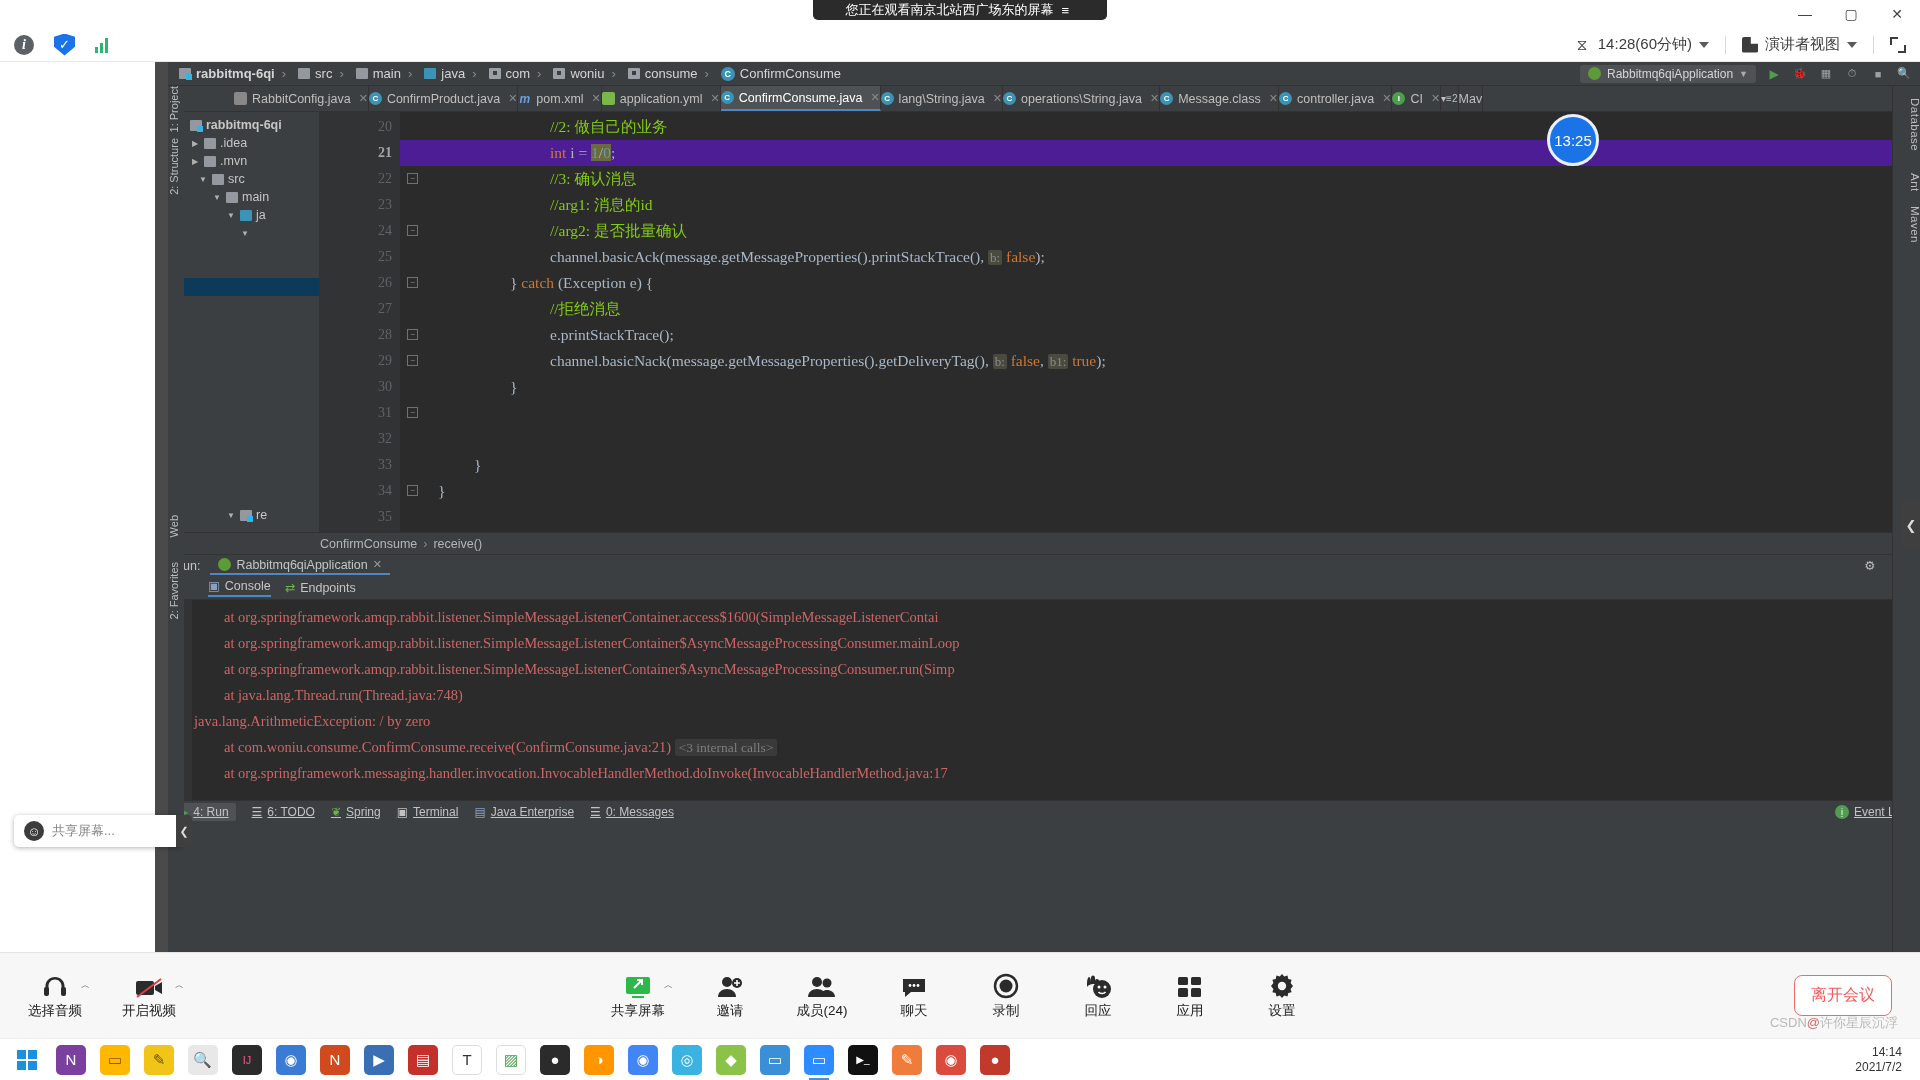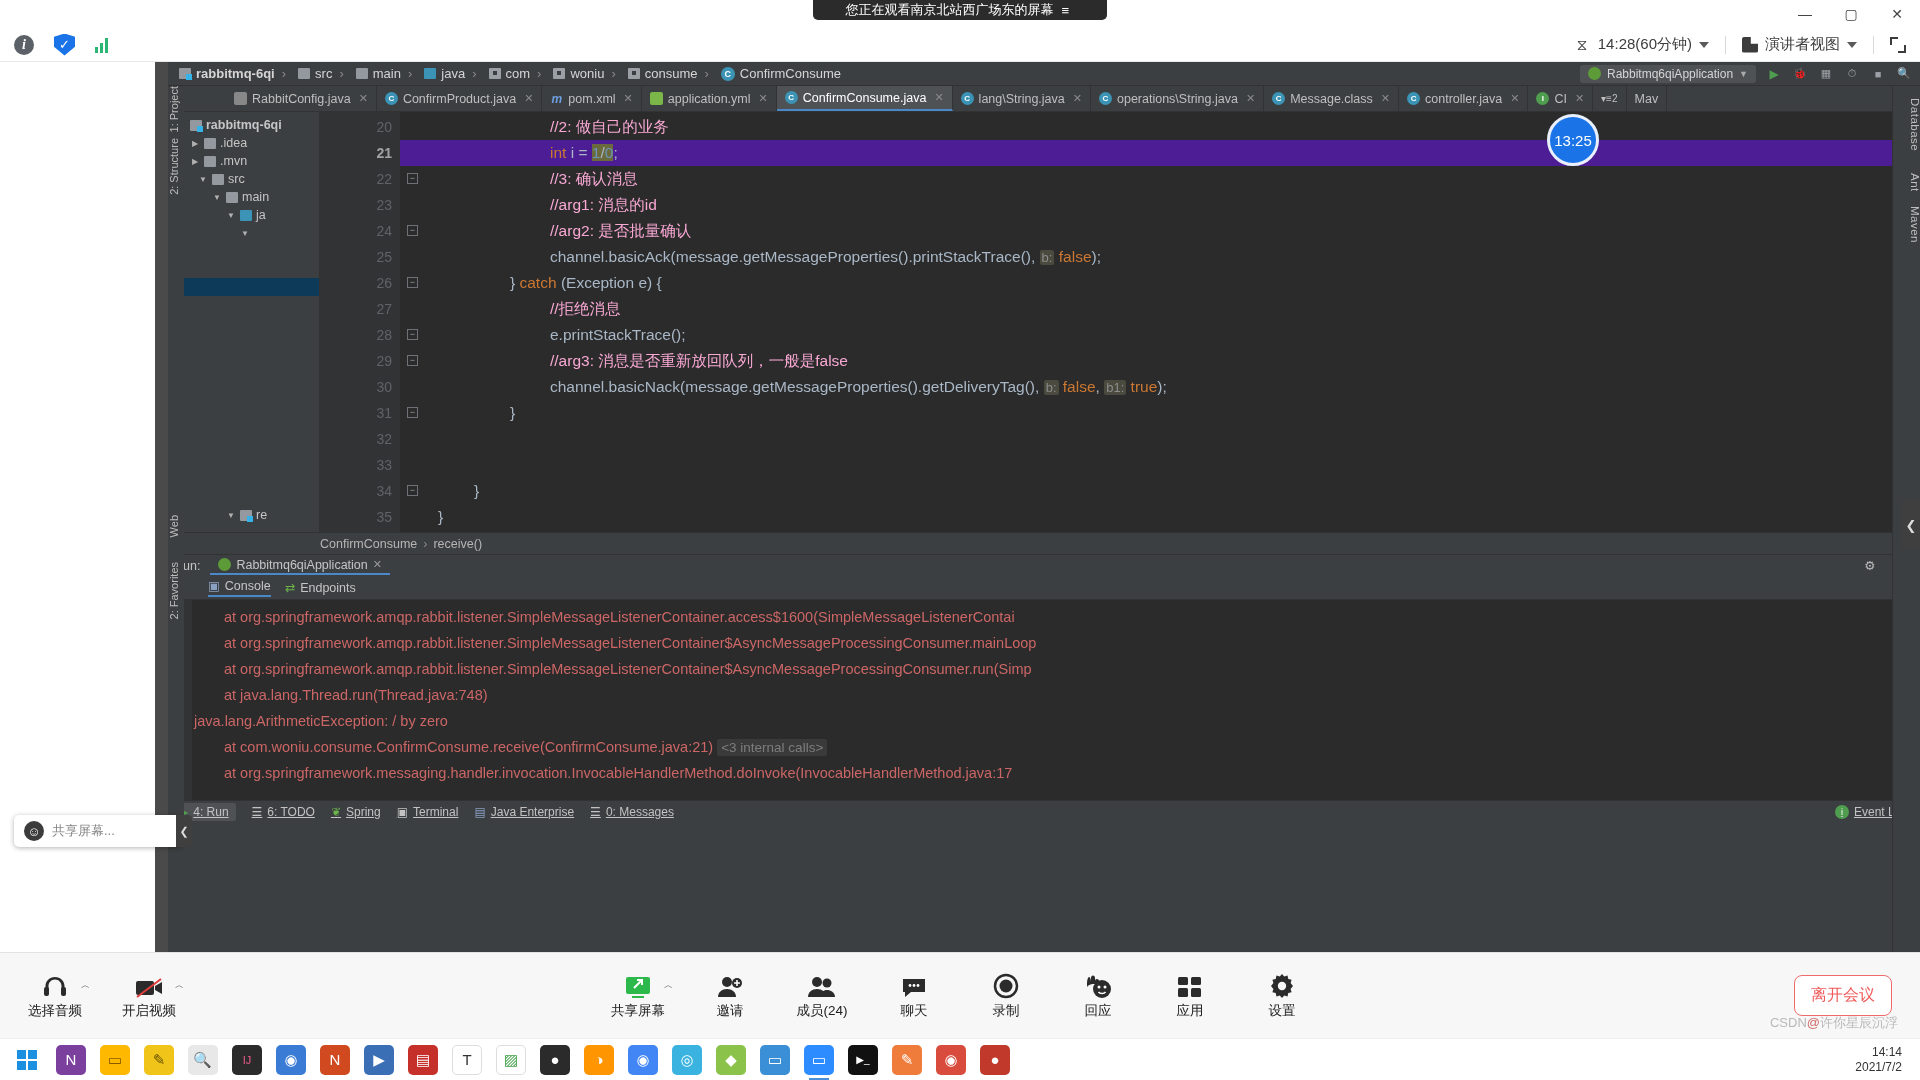--- a/index.html
+++ b/index.html
@@ -2,21 +2,21 @@
 <html><head>
 <meta charset="utf-8">
 <style>
   * { box-sizing: border-box; margin: 0; padding: 0; }
   html, body { width: 1920px; height: 1080px; overflow: hidden; }
   body {
     font-family: "Liberation Sans", "DejaVu Sans", sans-serif;
     background: #ffffff;
     position: relative;
   }
-  .mono { font-family: Liberation Sans, sans-serif; }
+  .mono { font-family: Liberation Serif, serif; }
 
   
   #share-banner {
     position: absolute; left: 813px; top: 0px; width: 294px; height: 20px;
     background: #2b2b2b; color: #ffffff; border-radius: 0 0 5px 5px;
     display: flex; align-items: center; justify-content: center; gap: 8px;
     font-size: 13px; z-index: 60;
   }
   #share-banner .hamb { display:inline-block; width:13px; }
 
@@ -79,21 +79,21 @@
     display:inline-flex;align-items:center;justify-content:center;font-weight:bold; }
   #ide-navbar .right-nav { margin-left:auto; display:flex; align-items:center; gap:10px; padding-right:8px; }
   .run-config { display:flex;align-items:center;gap:6px;background:#4e5254;border-radius:3px;
     padding:2px 8px;font-size:12px;color:#d5d5d5; }
   .runbtn { width:16px;height:16px;display:flex;align-items:center;justify-content:center;font-size:11px;color:#9aa0a6; }
   .play-g { color:#4f9e4f; font-size:12px; }
 
   
   #ide-tabs { height:26px; background:#3c3f41; display:flex; align-items:stretch;
     font-size:12.5px; border-bottom:1px solid #323232; overflow:hidden; }
-  .etab { display:flex;align-items:center;gap:5px;padding:0 8px; color:#bfbfbf;
+  .etab { display:flex;align-items:center;gap:5px;padding:0 0; color:#bfbfbf;
     border-right:1px solid #323232; white-space:nowrap; cursor:default; }
   .etab.active { background:#4e5254; border-bottom:2px solid #4a88c7; color:#ffffff; }
   .etab .x { color:#8a8a8a; font-size:11px; margin-left:3px; }
   .tabico { width:13px;height:13px;border-radius:50%;background:#3b94b5;color:#fff;font-size:8px;
     display:inline-flex;align-items:center;justify-content:center;font-weight:bold; flex:none;}
   .tabico.m { background:transparent;color:#6d9fe0;font-style:italic;font-weight:bold;font-size:12px;border-radius:0;}
   .tabico.y { background:#7ab648;border-radius:2px;}
   .tabico.r { background:#888;border-radius:2px;}
   .tabico.g { background:#5c9b38;border-radius:50%;}
   .tabico.orange { background:#4f9e4f;border-radius:50%;}
@@ -112,21 +112,21 @@
     padding-top:2px; position:relative; }
   .gl { height:26px; line-height:26px; padding-right:8px; }
   .gl.cur { color:#a4a3a3; font-weight:bold; }
   .fold { position:absolute; right:-18px; top:7px; width:11px;height:11px;border:1px solid #6e7276;color:#9aa0a6;
     font-size:9px;line-height:9px;text-align:center;}
 
   #code-col { flex:1; position:relative; font-size:15.5px; padding-top:2px; overflow:hidden; }
   .cl { height:26px; line-height:26px; white-space:pre; padding-left:0px; }
   .cl.cur { background:#4c1d95; }
   .kw { color:#cc7832; }
-  .cm { color:#f9a8d4; }
+  .cm { color:#84cc16; }
   .num { color:#6897bb; }
   .pun { color:#a9b7c6; }
   .var { color:#a9b7c6; }
   .hint { background:#4a4a3f; color:#8c8c8c; font-size:13px; padding:0 2px; border-radius:2px;}
   .hl { background:#6b6a3c; }
 
   #code-right-rail { width:24px; background:#3c3f41; position:relative; }
   .err-stripe { position:absolute; right:4px; width:9px;height:3px;background:#cc6666; }
 
   #ide-right-strip { width:28px; background:#3c3f41; position:absolute; right:0; top:24px; bottom:0;
@@ -445,21 +445,20 @@
     <div id="code-col" class="mono">
       <div class="cl cm" style="padding-left:150px">//2: 做自己的业务</div>
       <div class="cl cur" style="padding-left:150px"><span class="kw">int</span> <span class="var">i</span> <span class="pun">=</span> <span class="hl"><span class="num">1</span><span class="pun">/</span><span class="num">0</span></span><span class="pun">;</span></div>
       <div class="cl cm" style="padding-left:150px">//3: 确认消息</div>
       <div class="cl cm" style="padding-left:150px">//arg1: 消息的id</div>
       <div class="cl cm" style="padding-left:150px">//arg2: 是否批量确认</div>
       <div class="cl" style="padding-left:150px"><span class="var">channel.basicAck(message.getMessageProperties().printStackTrace()</span><span class="pun">,</span> <span class="hint">b:</span> <span class="kw">false</span><span class="var">)</span><span class="pun">;</span></div>
       <div class="cl" style="padding-left:110px"><span class="var">}</span> <span class="kw">catch</span> <span class="var">(Exception e) {</span></div>
       <div class="cl cm" style="padding-left:150px">//拒绝消息</div>
       <div class="cl" style="padding-left:150px"><span class="var">e.printStackTrace()</span><span class="pun">;</span></div>
-      <div class="cl cm" style="padding-left:150px">//arg3: 消息是否重新放回队列，一般是false</div>
       <div class="cl" style="padding-left:150px"><span class="var">channel.basicNack(message.getMessageProperties().getDeliveryTag()</span><span class="pun">,</span> <span class="hint">b:</span> <span class="kw">false</span><span class="pun">,</span> <span class="hint">b1:</span> <span class="kw">true</span><span class="var">)</span><span class="pun">;</span></div>
       <div class="cl var" style="padding-left:110px">}</div>
       <div class="cl"></div>
       <div class="cl"></div>
       <div class="cl var" style="padding-left:74px">}</div>
       <div class="cl var" style="padding-left:38px">}</div>
     </div>
 
     <div id="code-right-rail">
       <div class="err-stripe" style="top:2px;background:#e8c474;"></div>

